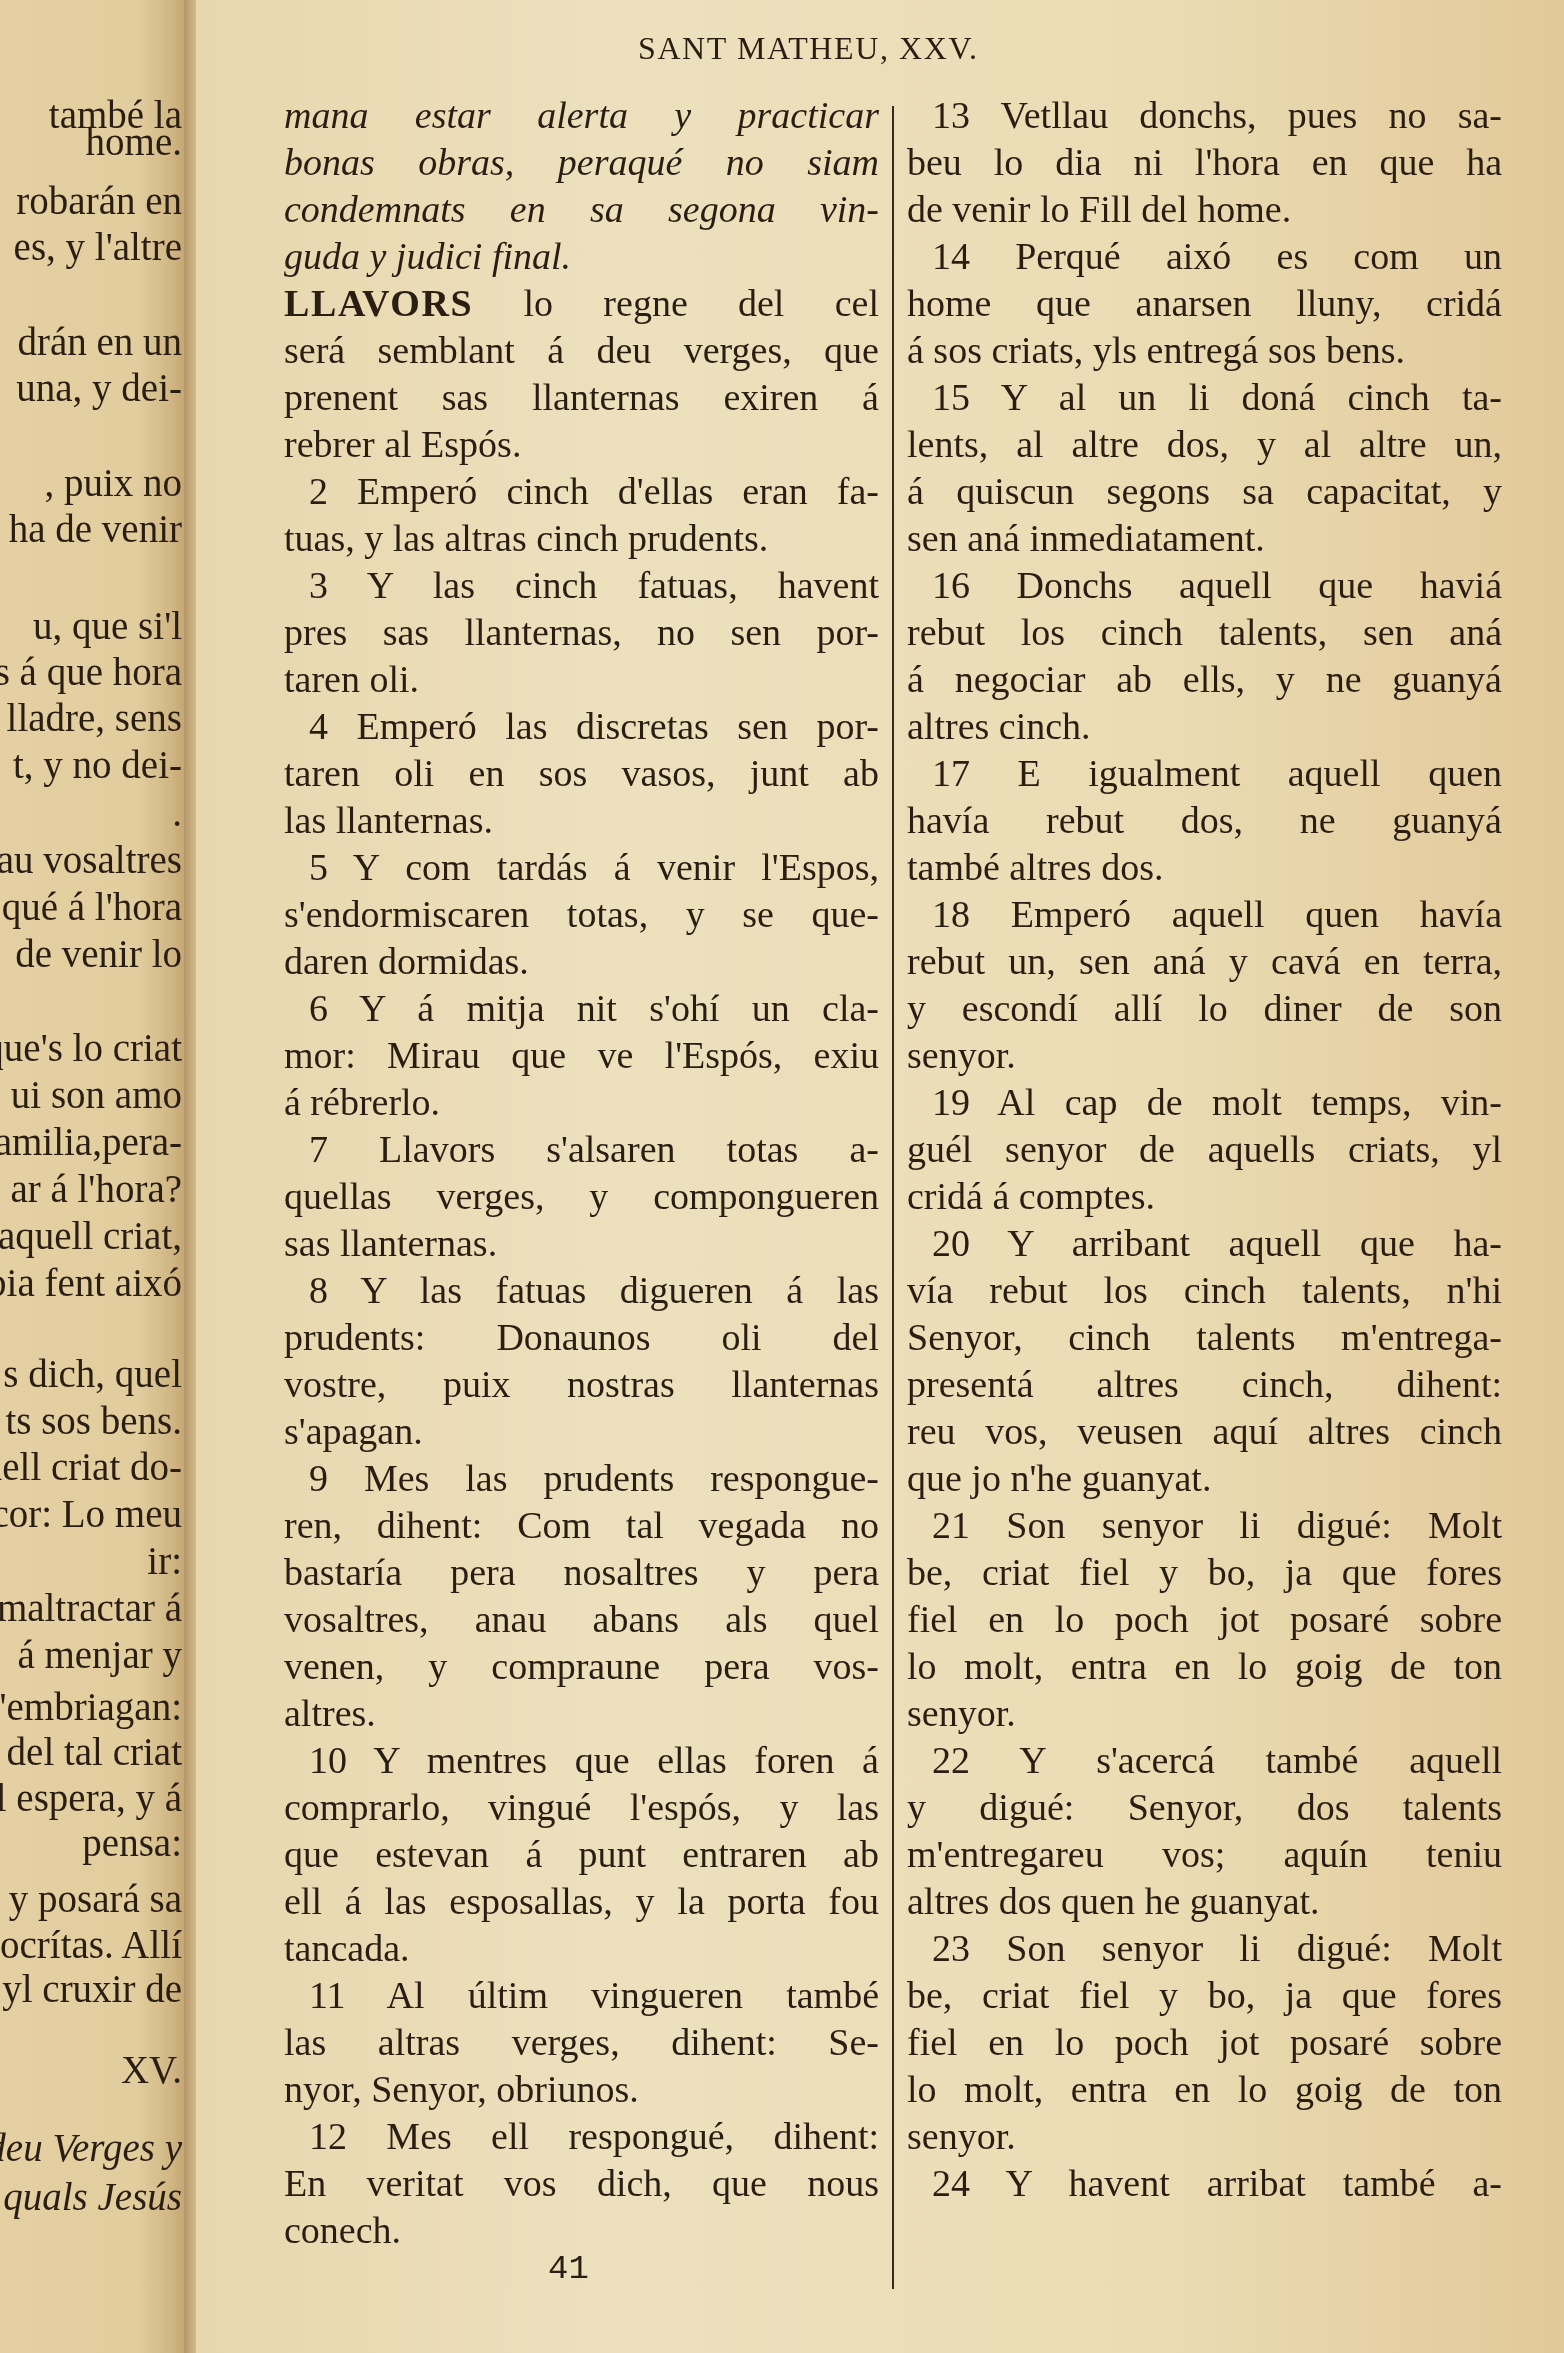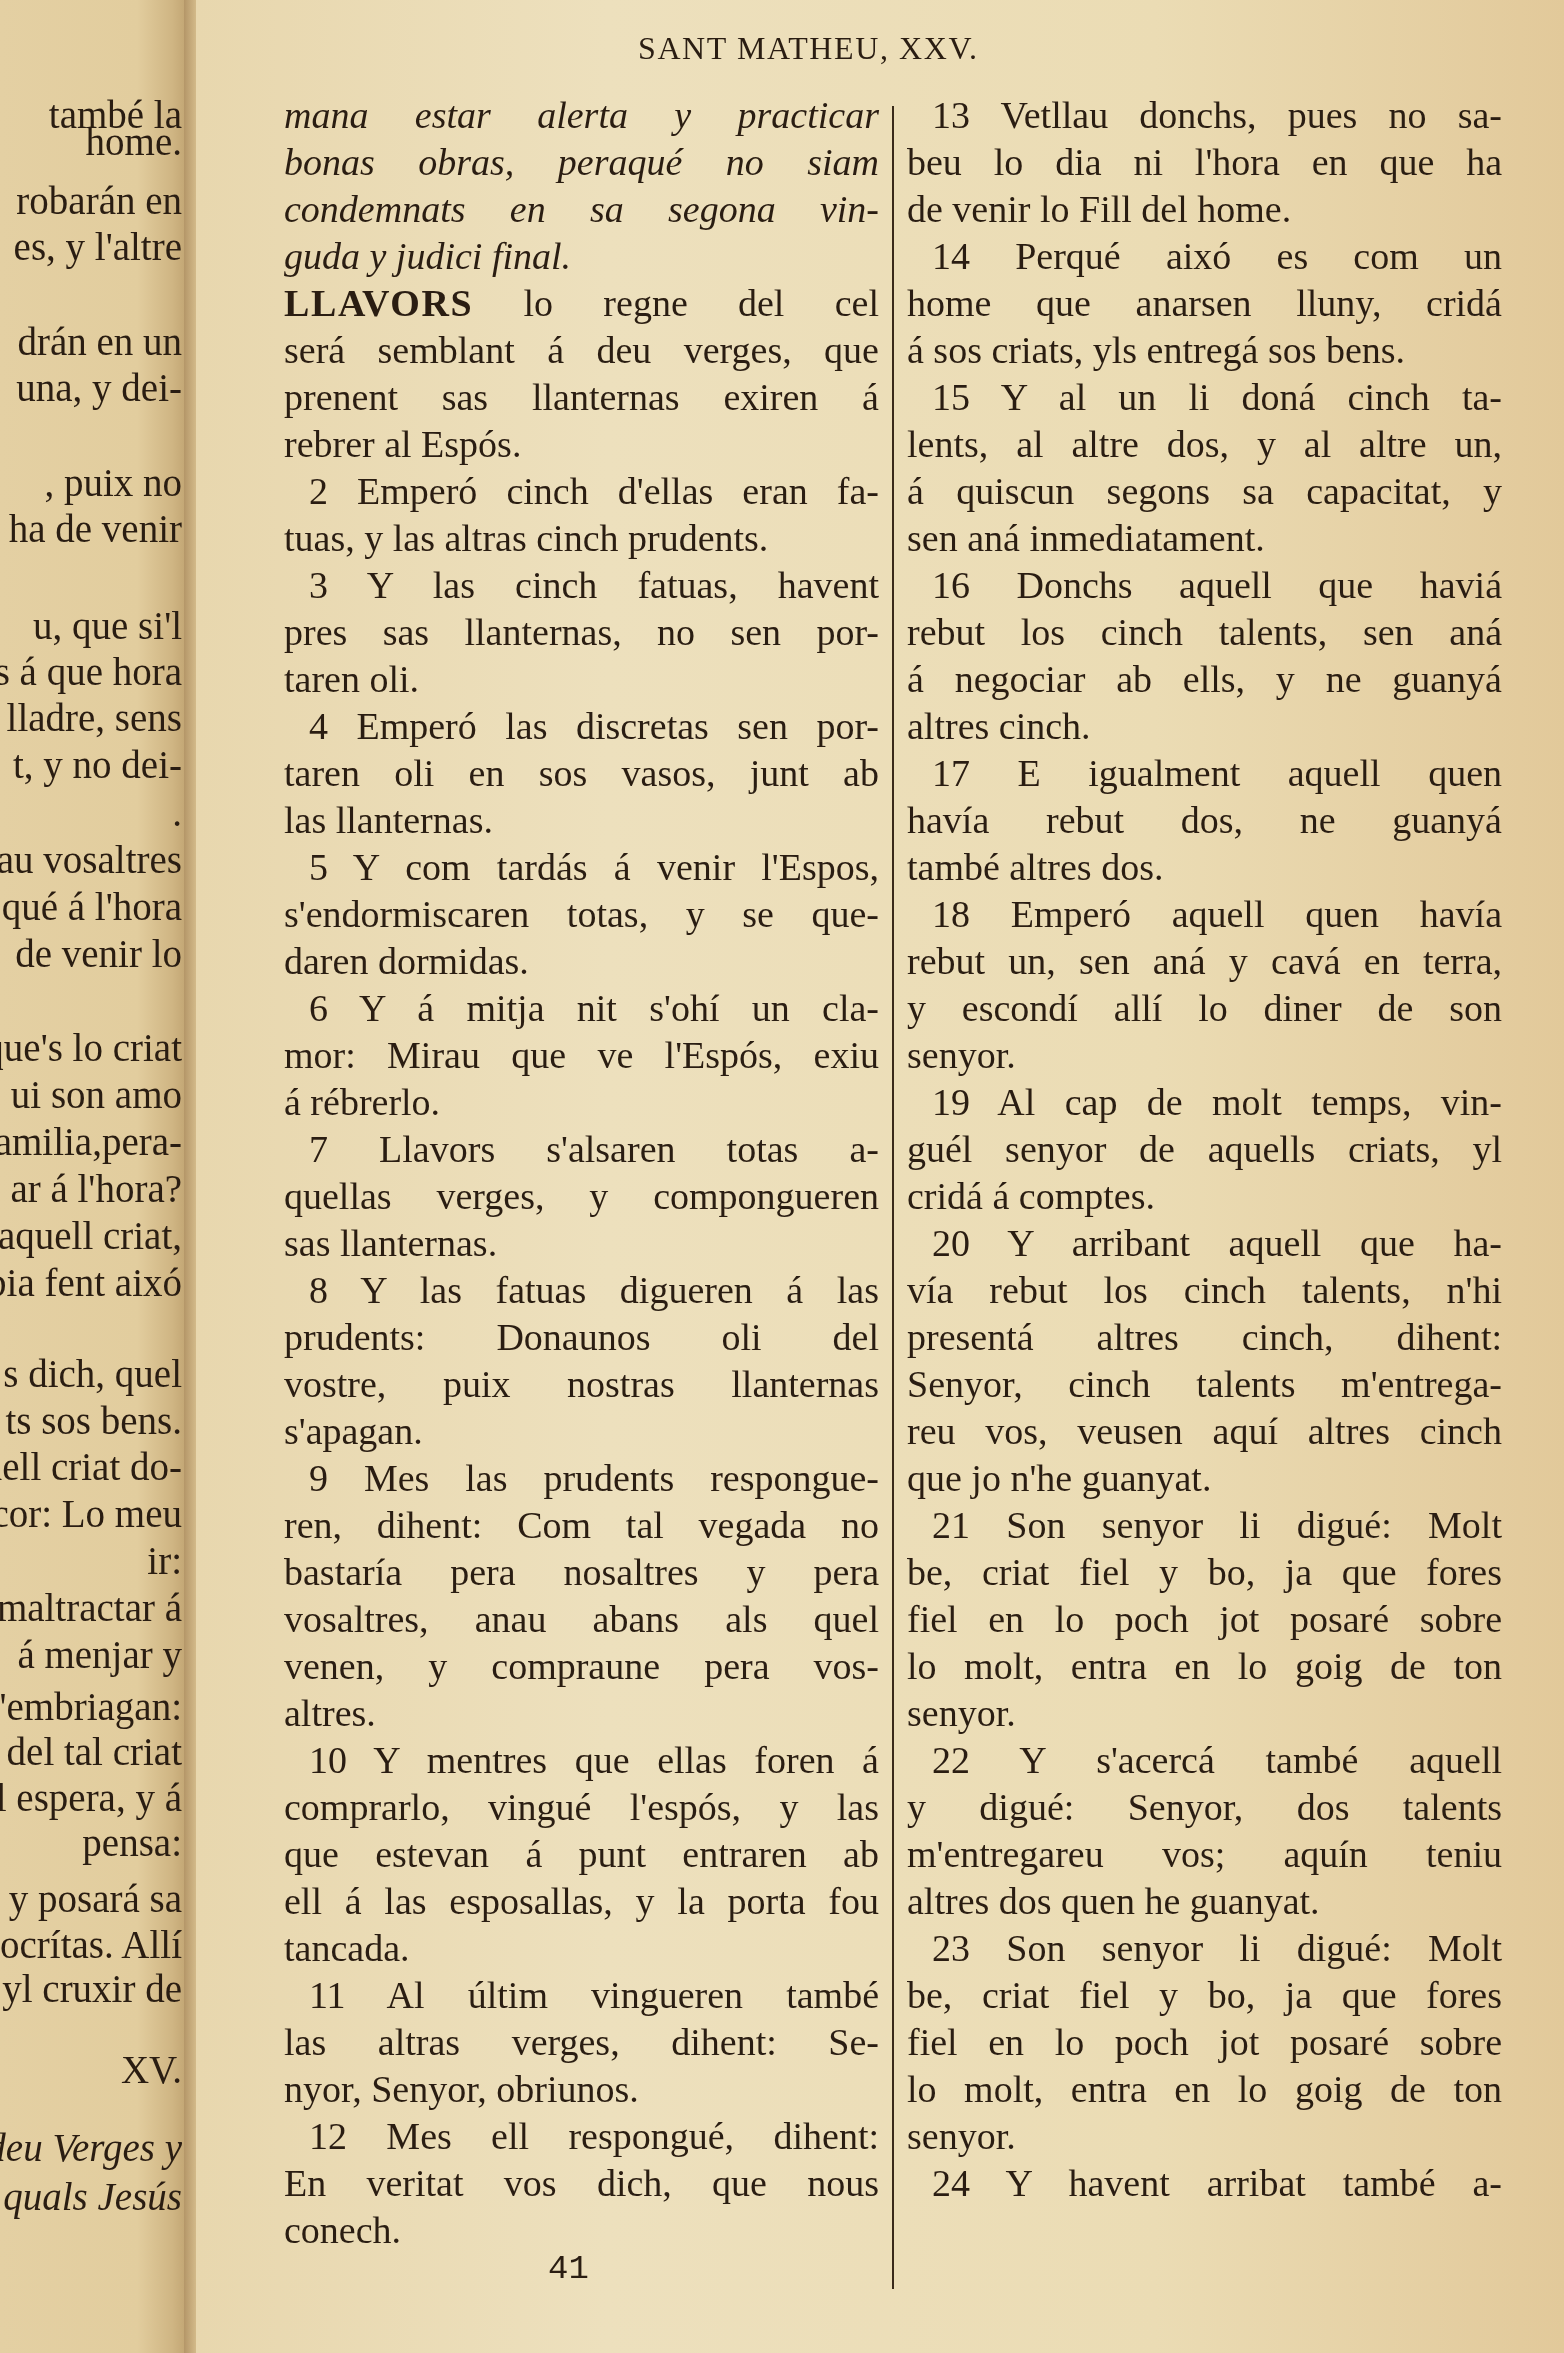--- a/index.html
+++ b/index.html
@@ -173,22 +173,22 @@
       <span class="line last">també altres dos.</span>
       <span class="line indent">18 Emperó aquell quen havía</span>
       <span class="line">rebut un, sen aná y cavá en terra,</span>
       <span class="line">y escondí allí lo diner de son</span>
       <span class="line last">senyor.</span>
       <span class="line indent">19 Al cap de molt temps, vin-</span>
       <span class="line">guél senyor de aquells criats, yl</span>
       <span class="line last">cridá á comptes.</span>
       <span class="line indent">20 Y arribant aquell que ha-</span>
       <span class="line">vía rebut los cinch talents, n'hi</span>
+      <span class="line">Senyor, cinch talents m'entrega-</span>
       <span class="line">presentá altres cinch, dihent:</span>
-      <span class="line">Senyor, cinch talents m'entrega-</span>
       <span class="line">reu vos, veusen aquí altres cinch</span>
       <span class="line last">que jo n'he guanyat.</span>
       <span class="line indent">21 Son senyor li digué: Molt</span>
       <span class="line">be, criat fiel y bo, ja que fores</span>
       <span class="line">fiel en lo poch jot posaré sobre</span>
       <span class="line">lo molt, entra en lo goig de ton</span>
       <span class="line last">senyor.</span>
       <span class="line indent">22 Y s'acercá també aquell</span>
       <span class="line">y digué: Senyor, dos talents</span>
       <span class="line">m'entregareu vos; aquín teniu</span>

